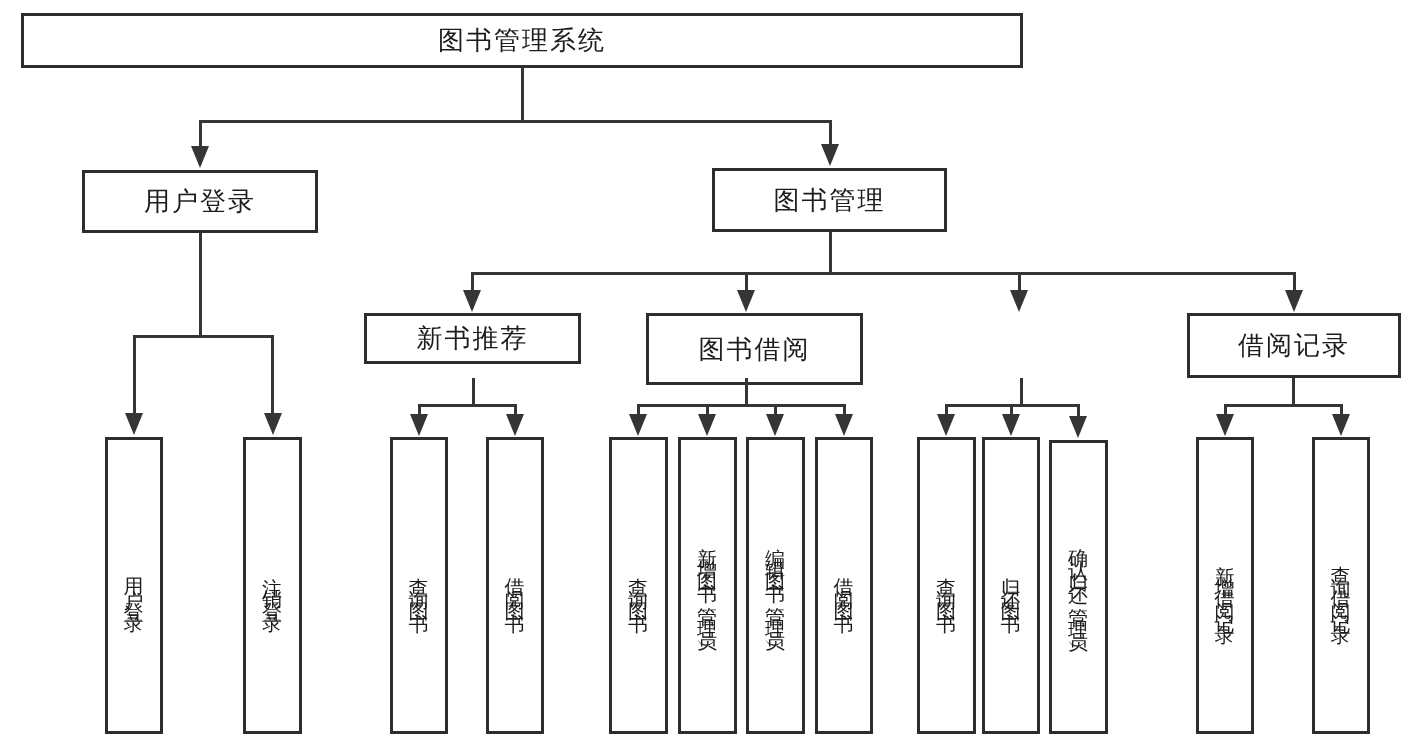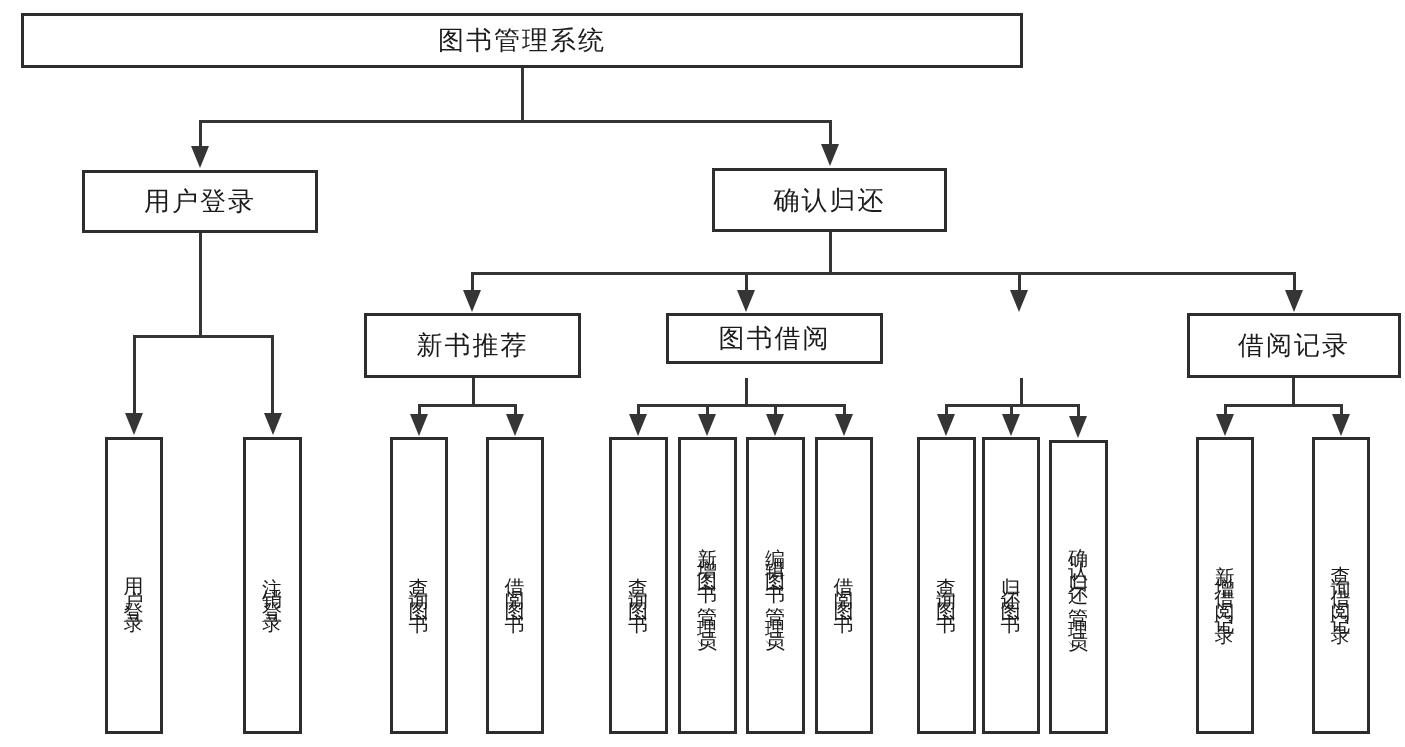--- a/index.html
+++ b/index.html
@@ -60,28 +60,28 @@
 
   <div class="box" style="left:21px;top:13px;width:1002px;height:55px">
     <span class="hlabel">图书管理系统</span>
   </div>
 
   <div class="box" style="left:82px;top:170px;width:236px;height:63px">
     <span class="hlabel">用户登录</span>
   </div>
 
   <div class="box" style="left:712px;top:168px;width:235px;height:64px">
-    <span class="hlabel">确认归还</span>
+    <span class="hlabel">图书管理</span>
   </div>
 
-  <div class="box" style="left:364px;top:313px;width:217px;height:65px">
+  <div class="box" style="left:364px;top:313px;width:217px;height:51px">
     <span class="hlabel">新书推荐</span>
   </div>
 
-  <div class="box" style="left:666px;top:313px;width:217px;height:51px">
+  <div class="box" style="left:646px;top:313px;width:217px;height:72px">
     <span class="hlabel">图书借阅</span>
   </div>
 
 
   <div class="box" style="left:1187px;top:313px;width:214px;height:65px">
     <span class="hlabel">借阅记录</span>
   </div>
 
   <div class="box" style="left:105px;top:437px;width:58px;height:297px">
     <span class="vtext">用户登录</span>

